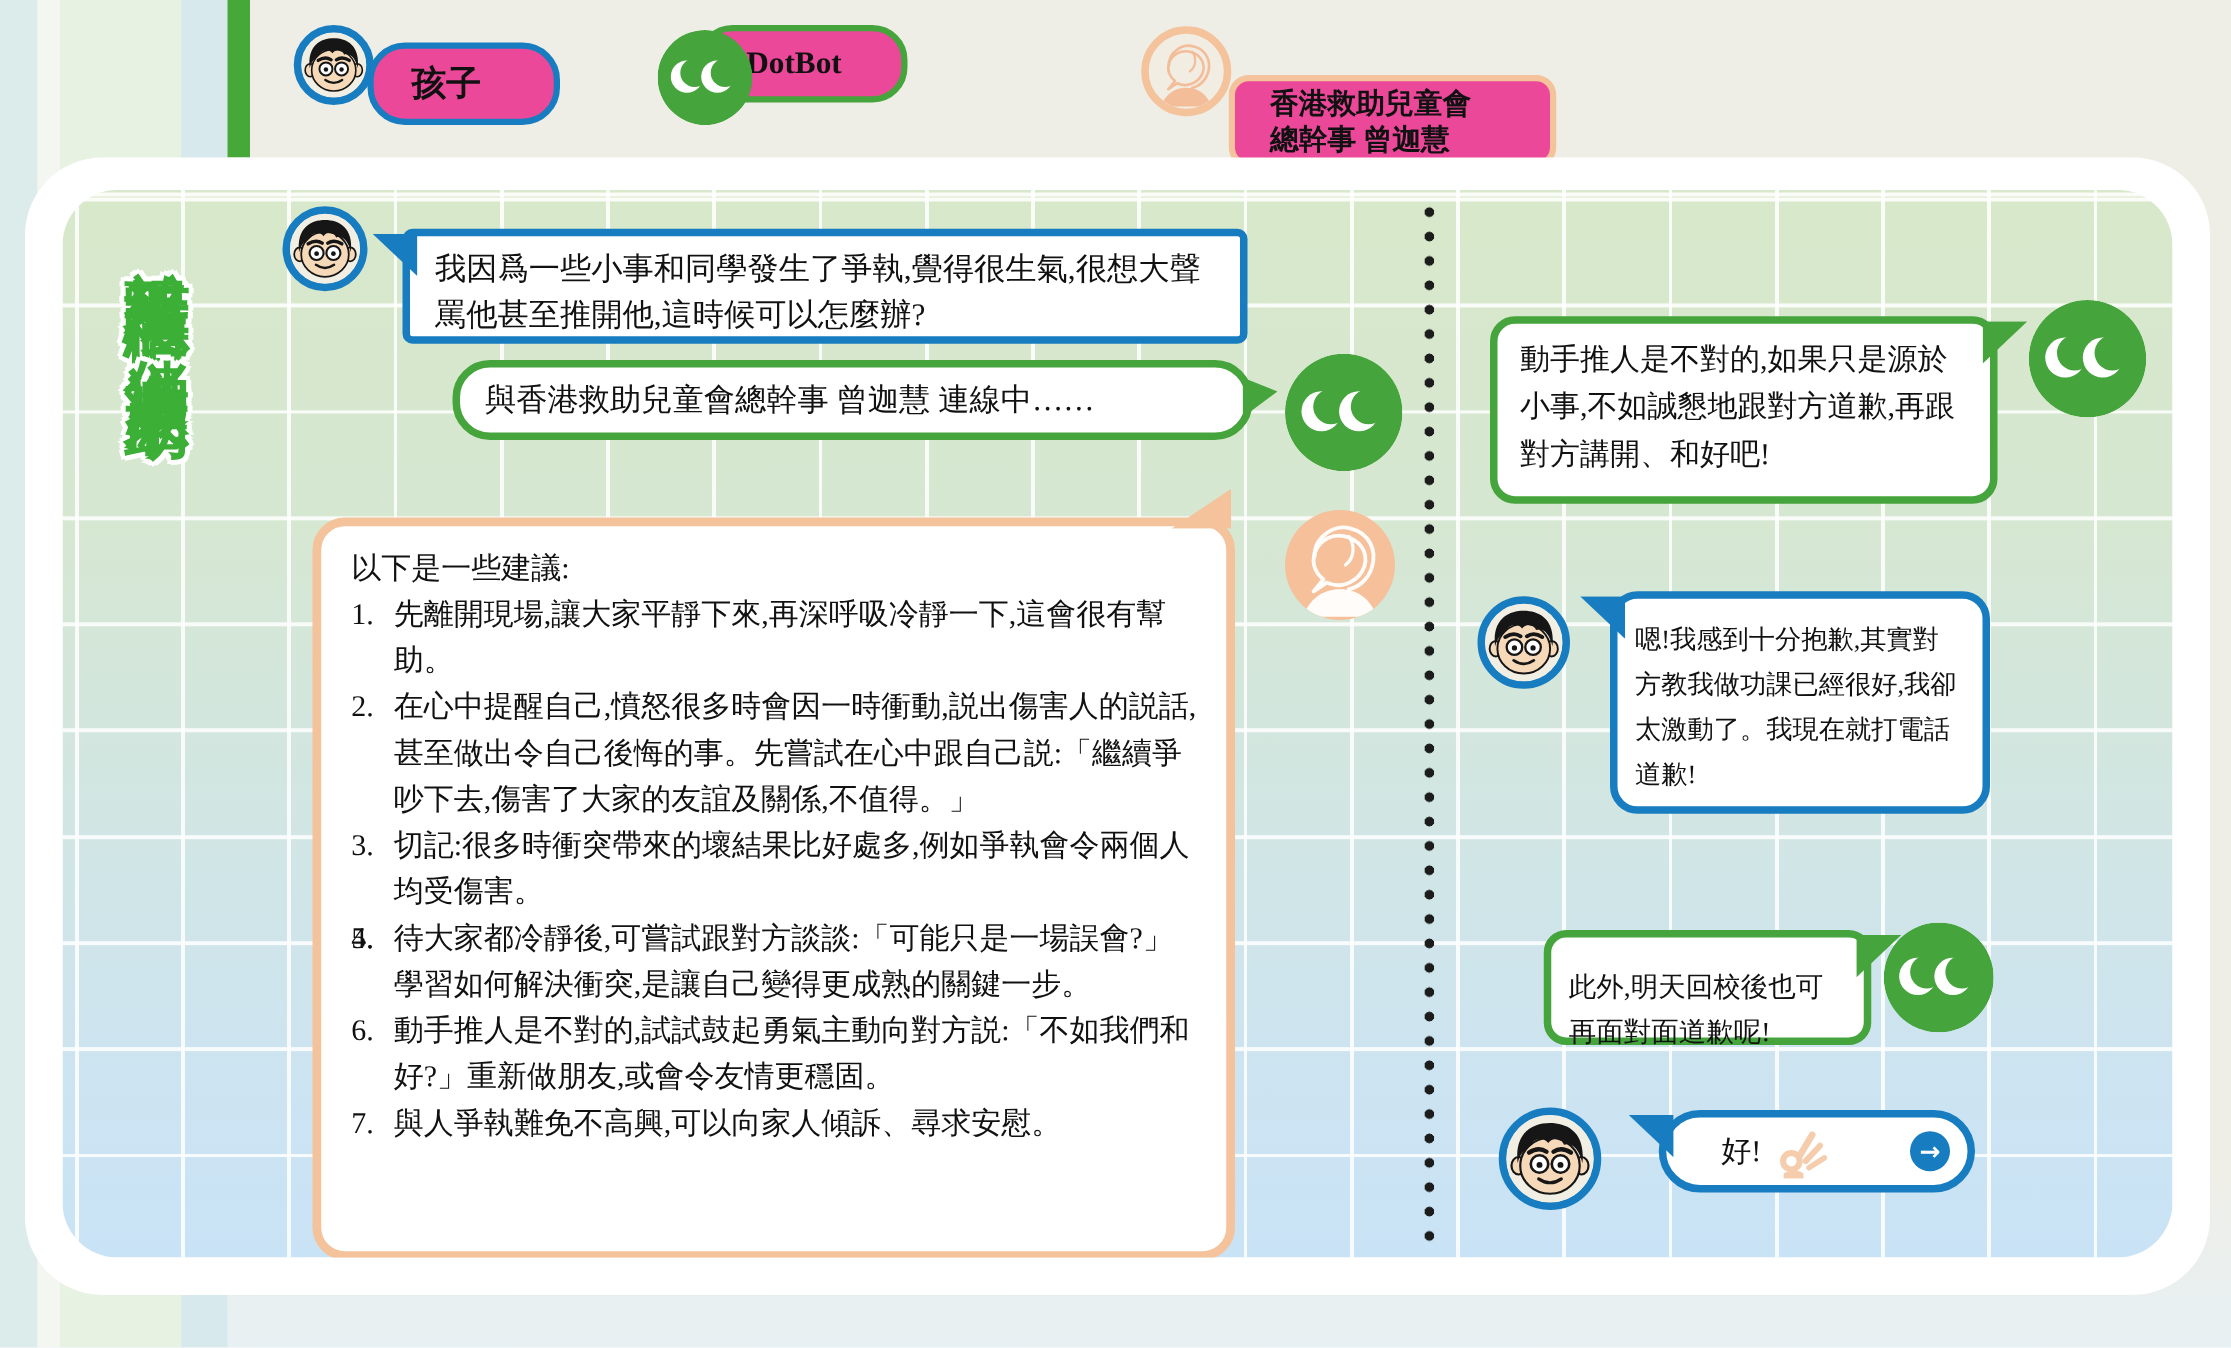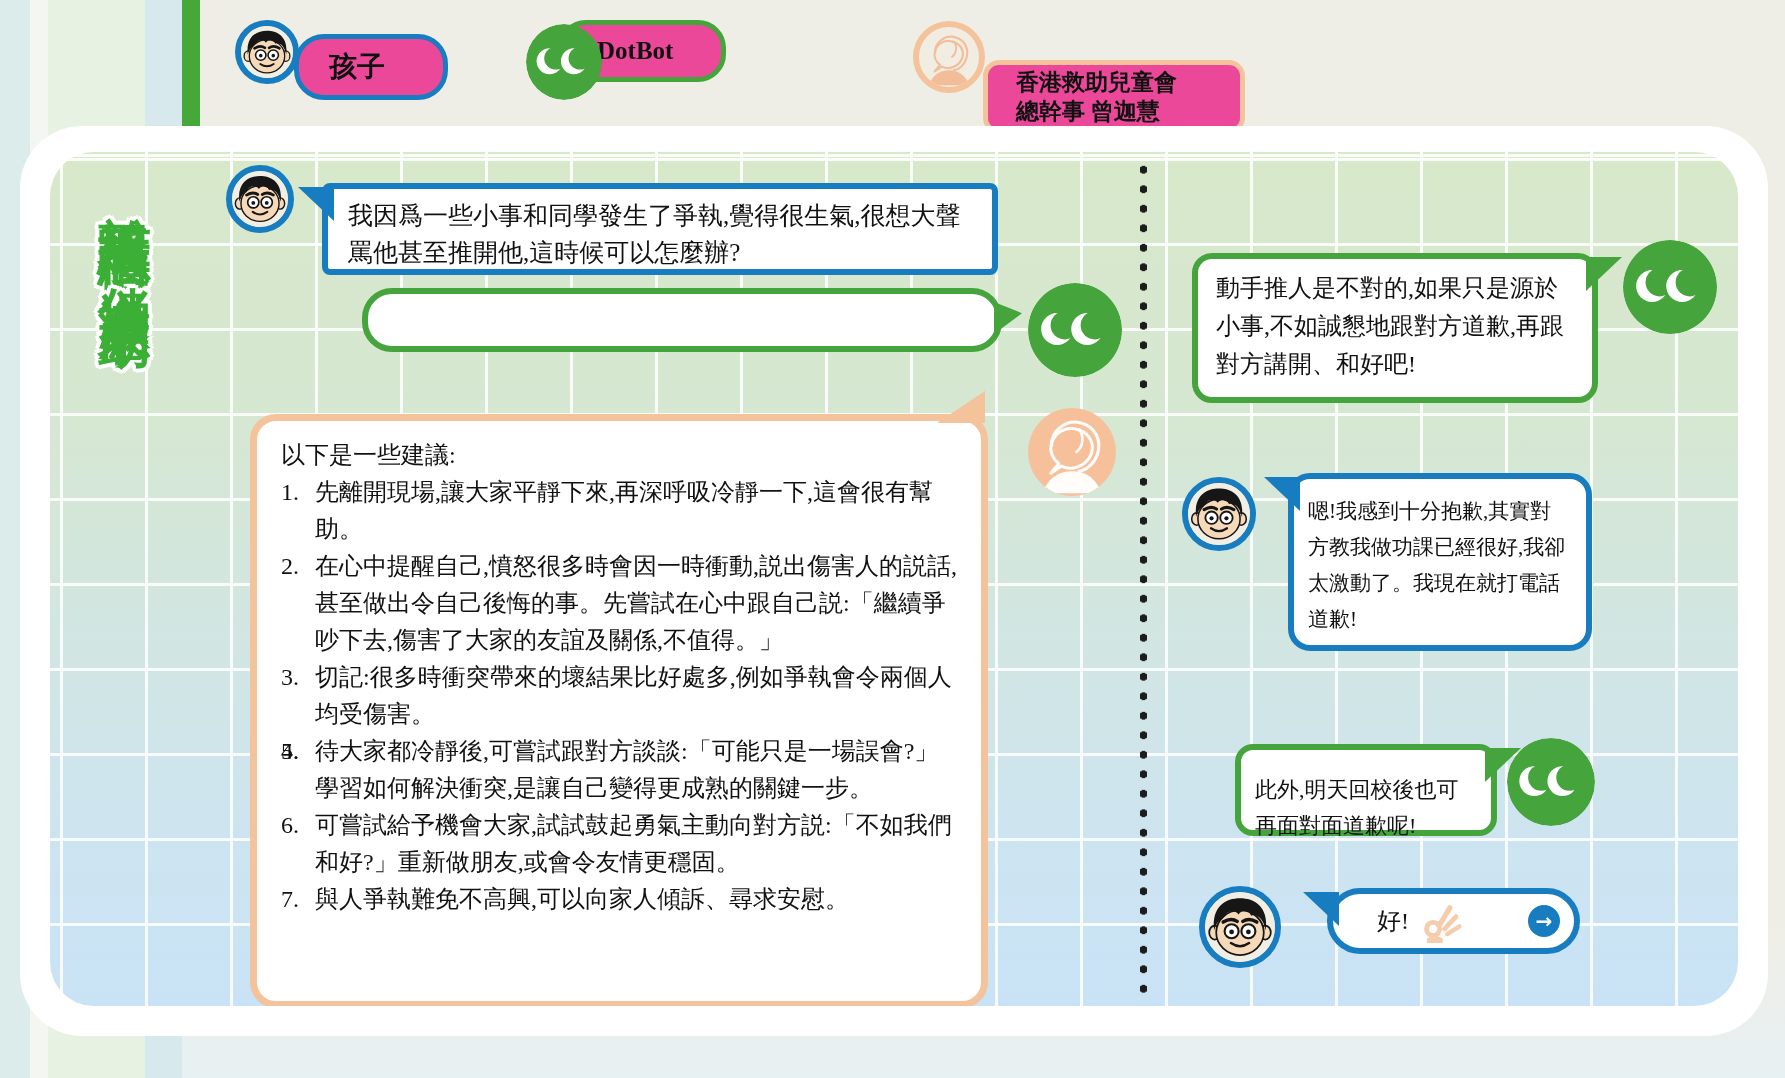--- a/index.html
+++ b/index.html
@@ -188,20 +188,21 @@
             <use href="#face-child"></use>
           </svg>
       </div>
       <div class="bub b-blue bub1">
         <span class="tail tail-l t-blue"></span>
         <span>我因爲一些小事和同學發生了爭執,覺得很生氣,很想大聲罵他甚至推開他,這時候可以怎麼辦?</span>
       </div>
 
       <div class="bub b-green bub-connect">
         <span class="tail tail-mid-r t-green"></span>
+        <span>與香港救助兒童會總幹事 曾迦慧 連線中……</span>
       </div>
       <div class="avatar av-dotbot abs" style="left:978px;top:131px;width:94px;height:94px;">
         <svg viewBox="0 0 100 100">
             <use href="#dotbot"></use>
           </svg>
       </div>
 
       <div class="abs advice">
         <span class="tailp"></span>
         <div>以下是一些建議:</div>
@@ -220,21 +221,21 @@
           </li>
           <li>
             <span class="num">4.</span>
           </li>
           <li>
             <span class="num">5.</span>
             <span>待大家都冷靜後,可嘗試跟對方談談:「可能只是一場誤會?」學習如何解決衝突,是讓自己變得更成熟的關鍵一步。</span>
           </li>
           <li>
             <span class="num">6.</span>
-            <span>可嘗試給予機會大家,試試鼓起勇氣主動向對方説:「不如我們和好?」重新做朋友,或會令友情更穩固。</span>
+            <span>動手推人是不對的,試試鼓起勇氣主動向對方説:「不如我們和好?」重新做朋友,或會令友情更穩固。</span>
           </li>
           <li>
             <span class="num">7.</span>
             <span>與人爭執難免不高興,可以向家人傾訴、尋求安慰。</span>
           </li>
         </ol>
       </div>
       <div class="avatar av-advisor-solid abs" style="left:978px;top:256px;width:88px;height:88px;">
         <svg viewBox="0 0 100 100">
             <use href="#advisor"></use>

